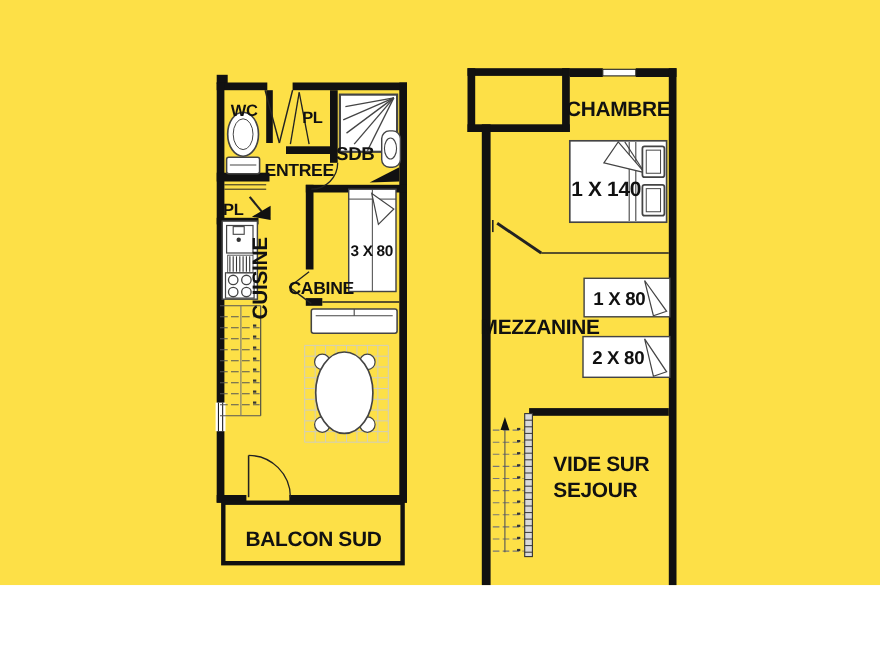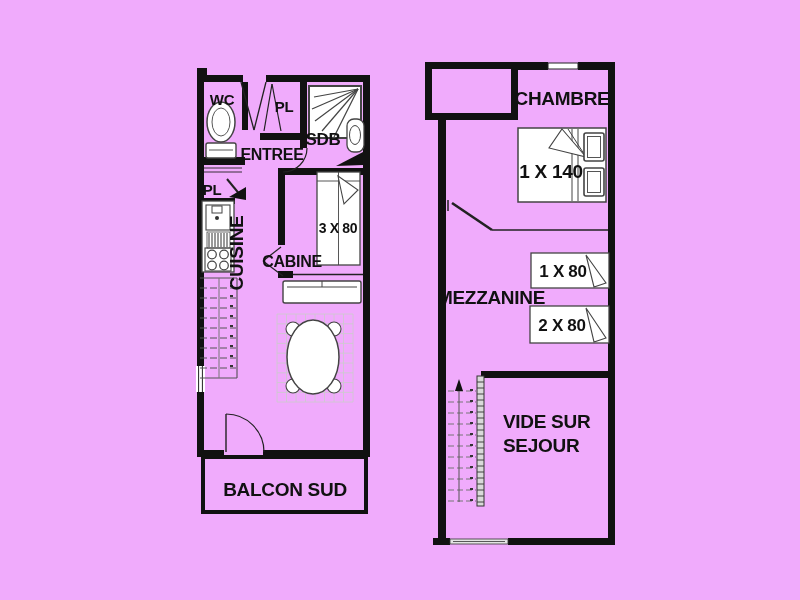--- a/index.html
+++ b/index.html
@@ -1,16 +1,16 @@
 <!DOCTYPE html>
 <html><head>
 <meta charset="utf-8">
 <style>
   html,body{margin:0;padding:0;background:#ffffff;}
-  .stage{position:relative;width:800px;height:600px;background:#f0abfc;overflow:hidden;}
+  .stage{position:relative;width:800px;height:532px;background:#fde047;overflow:hidden;}
   svg{position:absolute;left:0;top:0;}
   .wall{fill:#111111;stroke:none;}
   .thin{stroke:#222222;fill:none;}
   .furn{stroke:#444444;fill:none;}
   .furnw{stroke:#444444;fill:#ffffff;}
   .grid{stroke:#cccccc;stroke-width:0.8;}
   .lbl{font-family:"Liberation Sans", sans-serif;font-weight:700;fill:#111111;letter-spacing:-0.3px;}
   .s14{font-size:14px;} .s15{font-size:15px;} .s16{font-size:16px;}
   .s17{font-size:17px;} .s19{font-size:19px;}
 </style>

